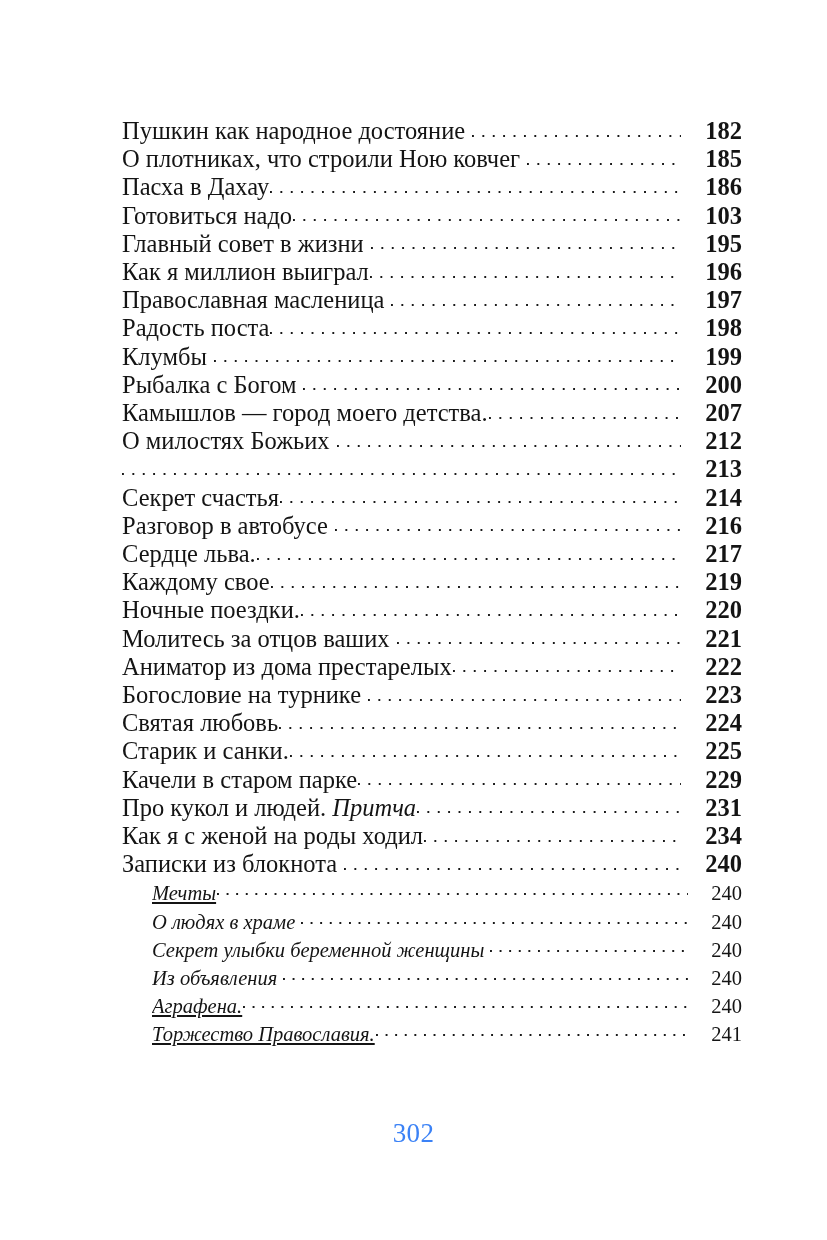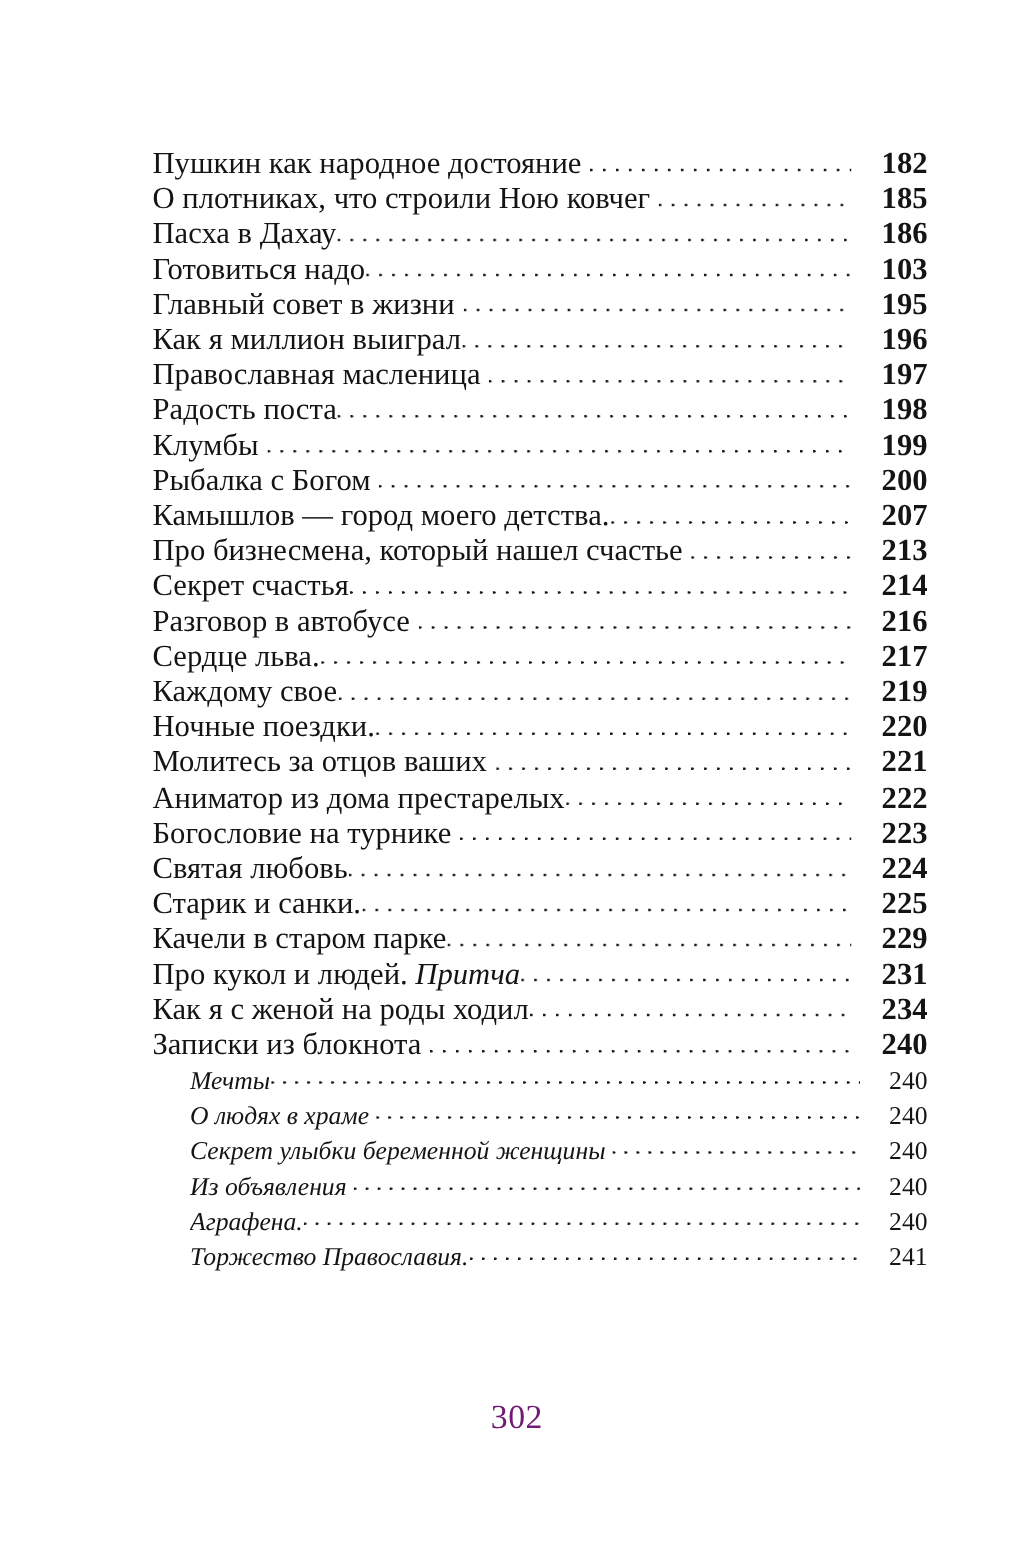--- a/index.html
+++ b/index.html
@@ -94,36 +94,36 @@
     font-size: 20.5px;
     line-height: 28.1px;
     font-style: italic;
   }
   .level2 .pageno {
     min-width: 46px;
     padding-left: 8px;
     font-style: normal;
   }
   .level2 .title { padding-right: 6px; }
-  .level2.tight .title { padding-right: 1px; }
+  .level2.tight .title { padding-right: 1px; text-decoration: underline; }
   .level2 .leader::after {
     background-size: 9.6px 2px;
     bottom: 0.22em;
   }
 
   
   .folio {
     position: absolute;
     top: 1118px;
     left: 0;
     width: 827px;
     text-align: center;
     font-size: 27px;
     letter-spacing: 0.4px;
-    color: #701a75;
+    color: #3b82f6;
   }
 </style>
 </head>
 <body>
 
 <div class="page">
 
   <div class="toc">
 
     <div class="entry level1">
@@ -185,23 +185,27 @@
       <span class="leader"></span>
       <span class="pageno">200</span>
     </div>
 
     <div class="entry level1 tight">
       <span class="title">Камышлов — город моего детства.</span>
       <span class="leader"></span>
       <span class="pageno">207</span>
     </div>
 
-
-    <div class="entry level1">
-      <span class="title">Про бизнесмена, который нашел счастье</span>
+    <div class="entry level1">
+      <span class="title">О милостях Божьих</span>
+      <span class="leader"></span>
+      <span class="pageno">212</span>
+    </div>
+
+    <div class="entry level1">
       <span class="leader"></span>
       <span class="pageno">213</span>
     </div>
 
     <div class="entry level1 tight">
       <span class="title">Секрет счастья</span>
       <span class="leader"></span>
       <span class="pageno">214</span>
     </div>
 

